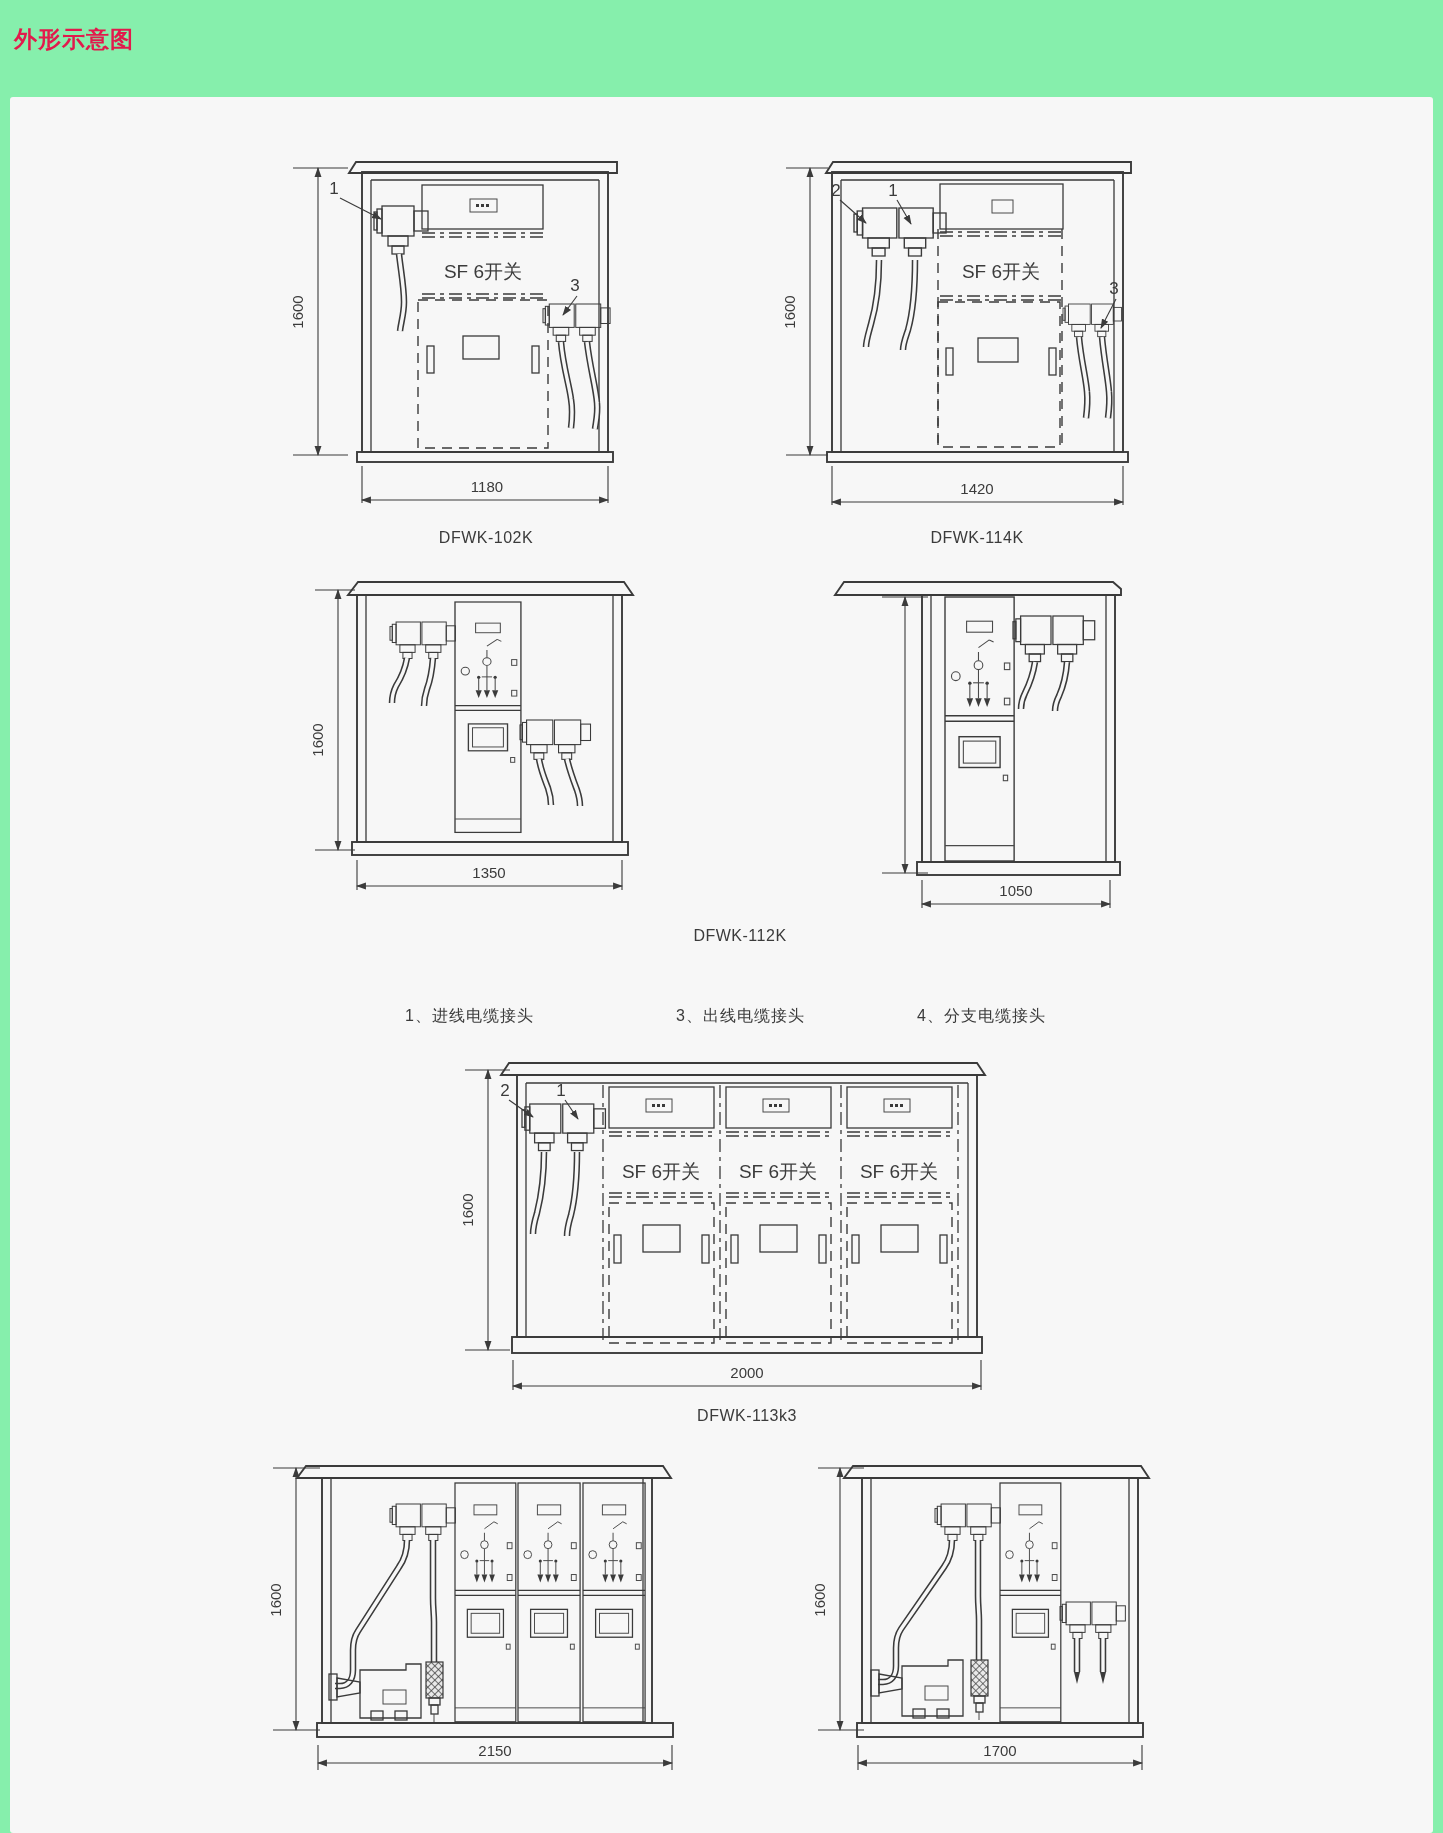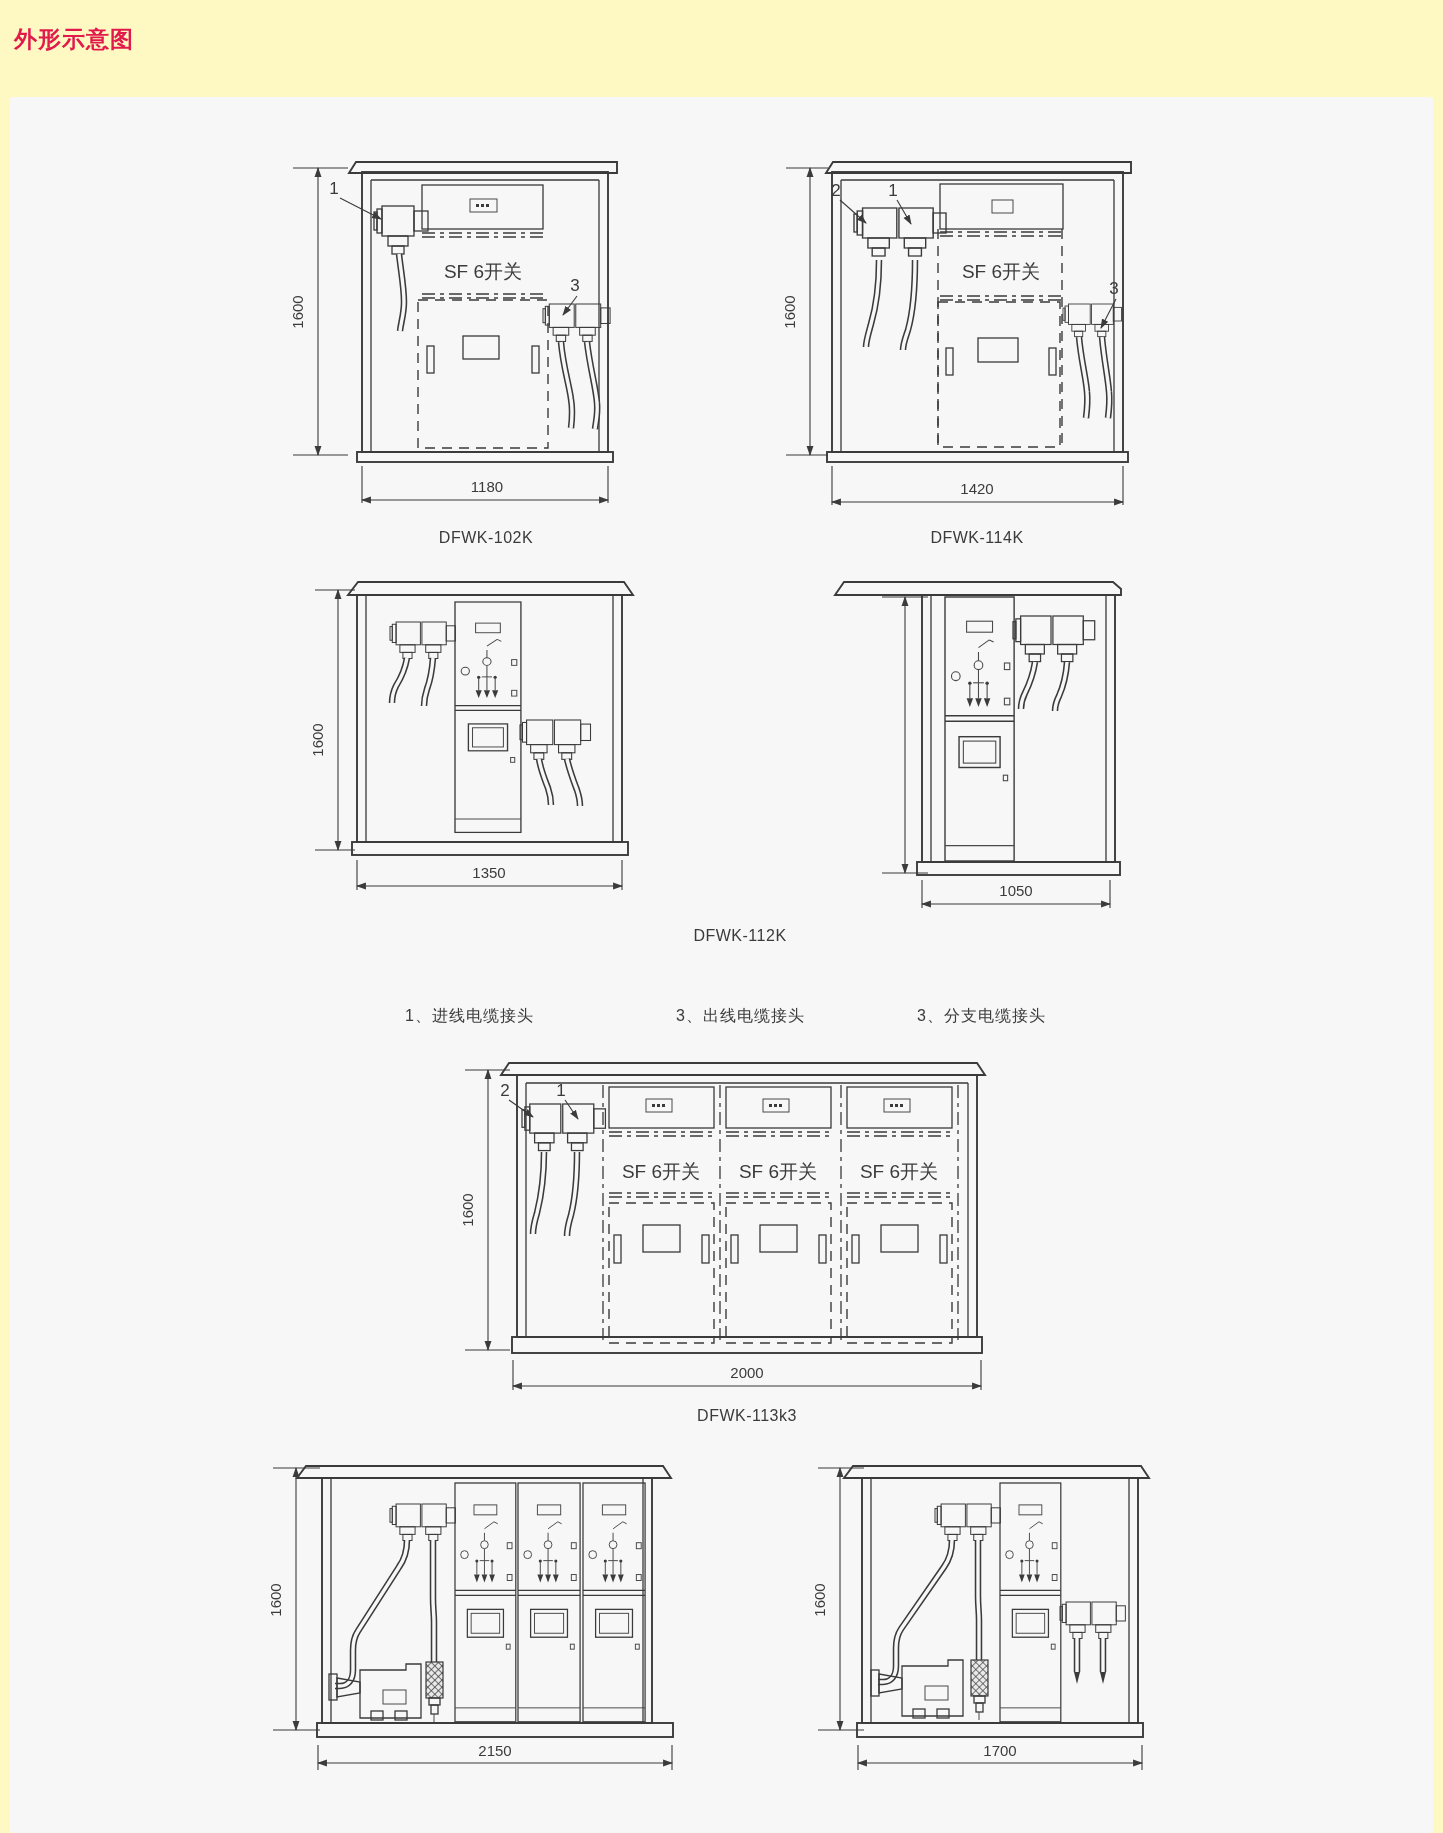--- a/index.html
+++ b/index.html
@@ -1,17 +1,17 @@
 <!DOCTYPE html>
 <html><head>
 <meta charset="utf-8">
 <style>
   html,body{margin:0;padding:0;background:#ffffff;}
   body{font-family:"Liberation Sans","DejaVu Sans",sans-serif;color:#333;}
-  #stage{position:relative;width:1443px;height:1833px;background:#fef9c3;overflow:hidden;}
+  #stage{position:relative;width:1443px;height:1833px;background:#86efac;overflow:hidden;}
   #page-title{position:absolute;left:14px;top:24px;font-size:23px;font-weight:bold;letter-spacing:1px;}
   #content-panel{position:absolute;left:10px;top:97px;width:1423px;height:1736px;background:#f7f7f7;border-radius:3px;}
   #drawing{position:absolute;left:0;top:0;}
   .legend-item{position:absolute;top:1006px;font-size:16px;color:#3b3b3b;letter-spacing:1px;white-space:nowrap;}
   svg text{fill:#3b3b3b;}
   .dimtxt{font-size:15px;}
   .modeltxt{font-size:16px;letter-spacing:0.5px;}
   .sf6txt{font-size:19px;}
   .callout{font-size:17px;}
   .ln{stroke:#3b3b3b;fill:none;stroke-width:1.3;}
@@ -393,14 +393,14 @@
       <g>
         <path class="dim" d="M858,1745 V1770 M1142,1745 V1770"></path>
         <line class="dim" x1="858" y1="1763" x2="1142" y2="1763" marker-start="url(#dar)" marker-end="url(#dar)"></line>
         <text class="dimtxt" x="1000" y="1756" text-anchor="middle">1700</text>
       </g>
     </g>
   </svg>
 
   <div class="legend-item" style="left:405px">1、进线电缆接头</div>
   <div class="legend-item" style="left:676px">3、出线电缆接头</div>
-  <div class="legend-item" style="left:917px">3、分支电缆接头</div>
+  <div class="legend-item" style="left:917px">4、分支电缆接头</div>
 </div>
 
 </body></html>

